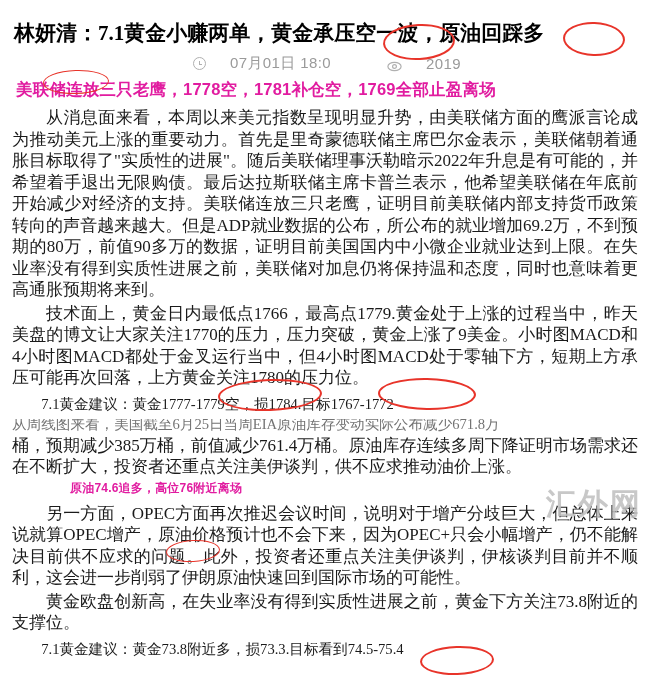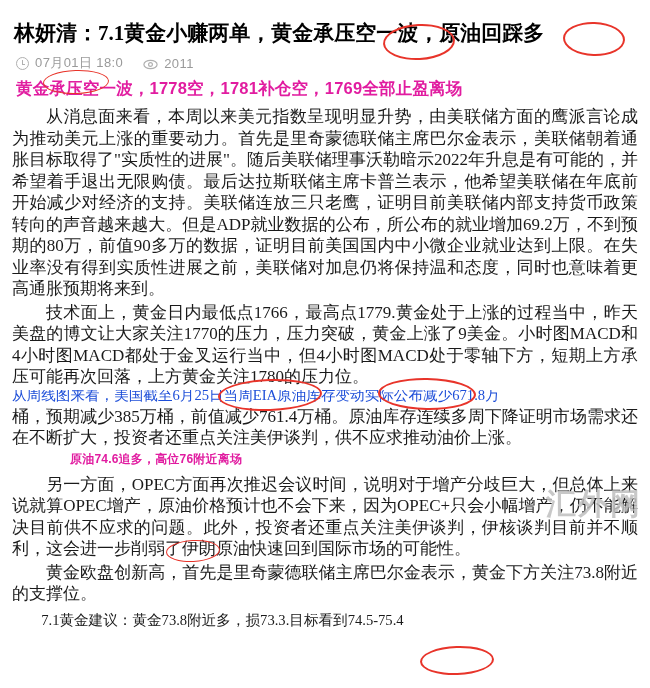--- a/index.html
+++ b/index.html
@@ -28,24 +28,25 @@
     font-size: 21px;
     line-height: 30px;
     letter-spacing: 0px;
     color: #000;
     margin: 8px 0 6px 2px;
     white-space: nowrap;
   }
   .meta {
     display: flex;
     align-items: center;
-    gap: 6px;
+    gap: 24px;
     color: #9a9a9a;
-    font-size: 13px;
+    font-size: 15px;
     margin: 0 0 6px 4px;
+    justify-content: center;
   }
   .meta .ico {
     display: inline-block;
     width: 13px;
     height: 13px;
     position: relative;
     flex: 0 0 auto;
   }
   .ico.clock {
     border: 1.3px solid #b0b0b0;
@@ -117,21 +118,21 @@
   .cut-row {
     position: relative;
     height: 16px;
     overflow: hidden;
     margin: 0;
   }
   .cut-row .cut-text {
     font-family: "Liberation Serif", serif;
     font-size: 14.6px;
     line-height: 21px;
-    color: #1d4ed8;
+    color: #737373;
     position: absolute;
     top: -5px;
     left: 0;
     white-space: nowrap;
     text-indent: 0;
   }
 
   
   .ellipse {
     position: absolute;
@@ -164,41 +165,42 @@
   <div class="meta">
     <span class="ico clock"></span>
     <span class="meta-text">07月01日 18:0</span>
     <span class="sep"></span>
     <span class="ico eye">
       <svg width="15" height="11" viewBox="0 0 15 11">
         <ellipse cx="7.5" cy="5.5" rx="6.6" ry="4.2" fill="none" stroke="#b0b0b0" stroke-width="1.2"></ellipse>
         <circle cx="7.5" cy="5.5" r="1.9" fill="none" stroke="#b0b0b0" stroke-width="1.2"></circle>
       </svg>
     </span>
-    <span class="meta-text">2011</span>
+    <span class="meta-text">2019</span>
   </div>
 
-  <div class="highlight-line">黄金承压空一波，1778空，1781补仓空，1769全部止盈离场</div>
+  <div class="highlight-line">美联储连放三只老鹰，1778空，1781补仓空，1769全部止盈离场</div>
 
   <p class="body">从消息面来看，本周以来美元指数呈现明显升势，由美联储方面的鹰派言论成为推动美元上涨的重要动力。首先是里奇蒙德联储主席巴尔金表示，美联储朝着通胀目标取得了"实质性的进展"。随后美联储理事沃勒暗示2022年升息是有可能的，并希望着手退出无限购债。最后达拉斯联储主席卡普兰表示，他希望美联储在年底前开始减少对经济的支持。美联储连放三只老鹰，证明目前美联储内部支持货币政策转向的声音越来越大。但是ADP就业数据的公布，所公布的就业增加69.2万，不到预期的80万，前值90多万的数据，证明目前美国国内中小微企业就业达到上限。在失业率没有得到实质性进展之前，美联储对加息仍将保持温和态度，同时也意味着更高通胀预期将来到。</p>
 
   <p class="body">技术面上，黄金日内最低点1766，最高点1779.黄金处于上涨的过程当中，昨天美盘的博文让大家关注1770的压力，压力突破，黄金上涨了9美金。小时图MACD和4小时图MACD都处于金叉运行当中，但4小时图MACD处于零轴下方，短期上方承压可能再次回落，上方黄金关注1780的压力位。</p>
 
+  <p class="suggest">7.1黄金建议：黄金1777-1779空，损1784.目标1767-1772</p>
 
   <div class="cut-row">
     <span class="cut-text">从周线图来看，美国截至6月25日当周EIA原油库存变动实际公布减少671.8万</span>
   </div>
 
   <p class="body noindent">桶，预期减少385万桶，前值减少761.4万桶。原油库存连续多周下降证明市场需求还在不断扩大，投资者还重点关注美伊谈判，供不应求推动油价上涨。</p>
 
   <div class="highlight-line small">原油74.6追多，高位76附近离场</div>
 
   <p class="body">另一方面，OPEC方面再次推迟会议时间，说明对于增产分歧巨大，但总体上来说就算OPEC增产，原油价格预计也不会下来，因为OPEC+只会小幅增产，仍不能解决目前供不应求的问题。此外，投资者还重点关注美伊谈判，伊核谈判目前并不顺利，这会进一步削弱了伊朗原油快速回到国际市场的可能性。</p>
 
-  <p class="body">黄金欧盘创新高，首先是里奇蒙德联储主席巴尔金表示，黄金下方关注73.8附近的支撑位。</p>
+  <p class="body">黄金欧盘创新高，在失业率没有得到实质性进展之前，黄金下方关注73.8附近的支撑位。</p>
 
   <p class="suggest">7.1黄金建议：黄金73.8附近多，损73.3.目标看到74.5-75.4</p>
 
   <div class="ellipse" style="left:383px; top:24px; width:72px; height:36px; transform:rotate(-3deg);"></div>
   <div class="ellipse" style="left:563px; top:22px; width:62px; height:34px; transform:rotate(2deg);"></div>
   <div class="ellipse thin" style="left:43px; top:70px; width:66px; height:24px; transform:rotate(-2deg);"></div>
   <div class="ellipse" style="left:218px; top:379px; width:104px; height:32px; transform:rotate(-2deg);"></div>
   <div class="ellipse" style="left:378px; top:378px; width:98px; height:32px; transform:rotate(1deg);"></div>
   <div class="ellipse thin" style="left:166px; top:540px; width:54px; height:22px; transform:rotate(-3deg);"></div>
   <div class="ellipse" style="left:420px; top:646px; width:74px; height:29px; transform:rotate(-2deg);"></div>

